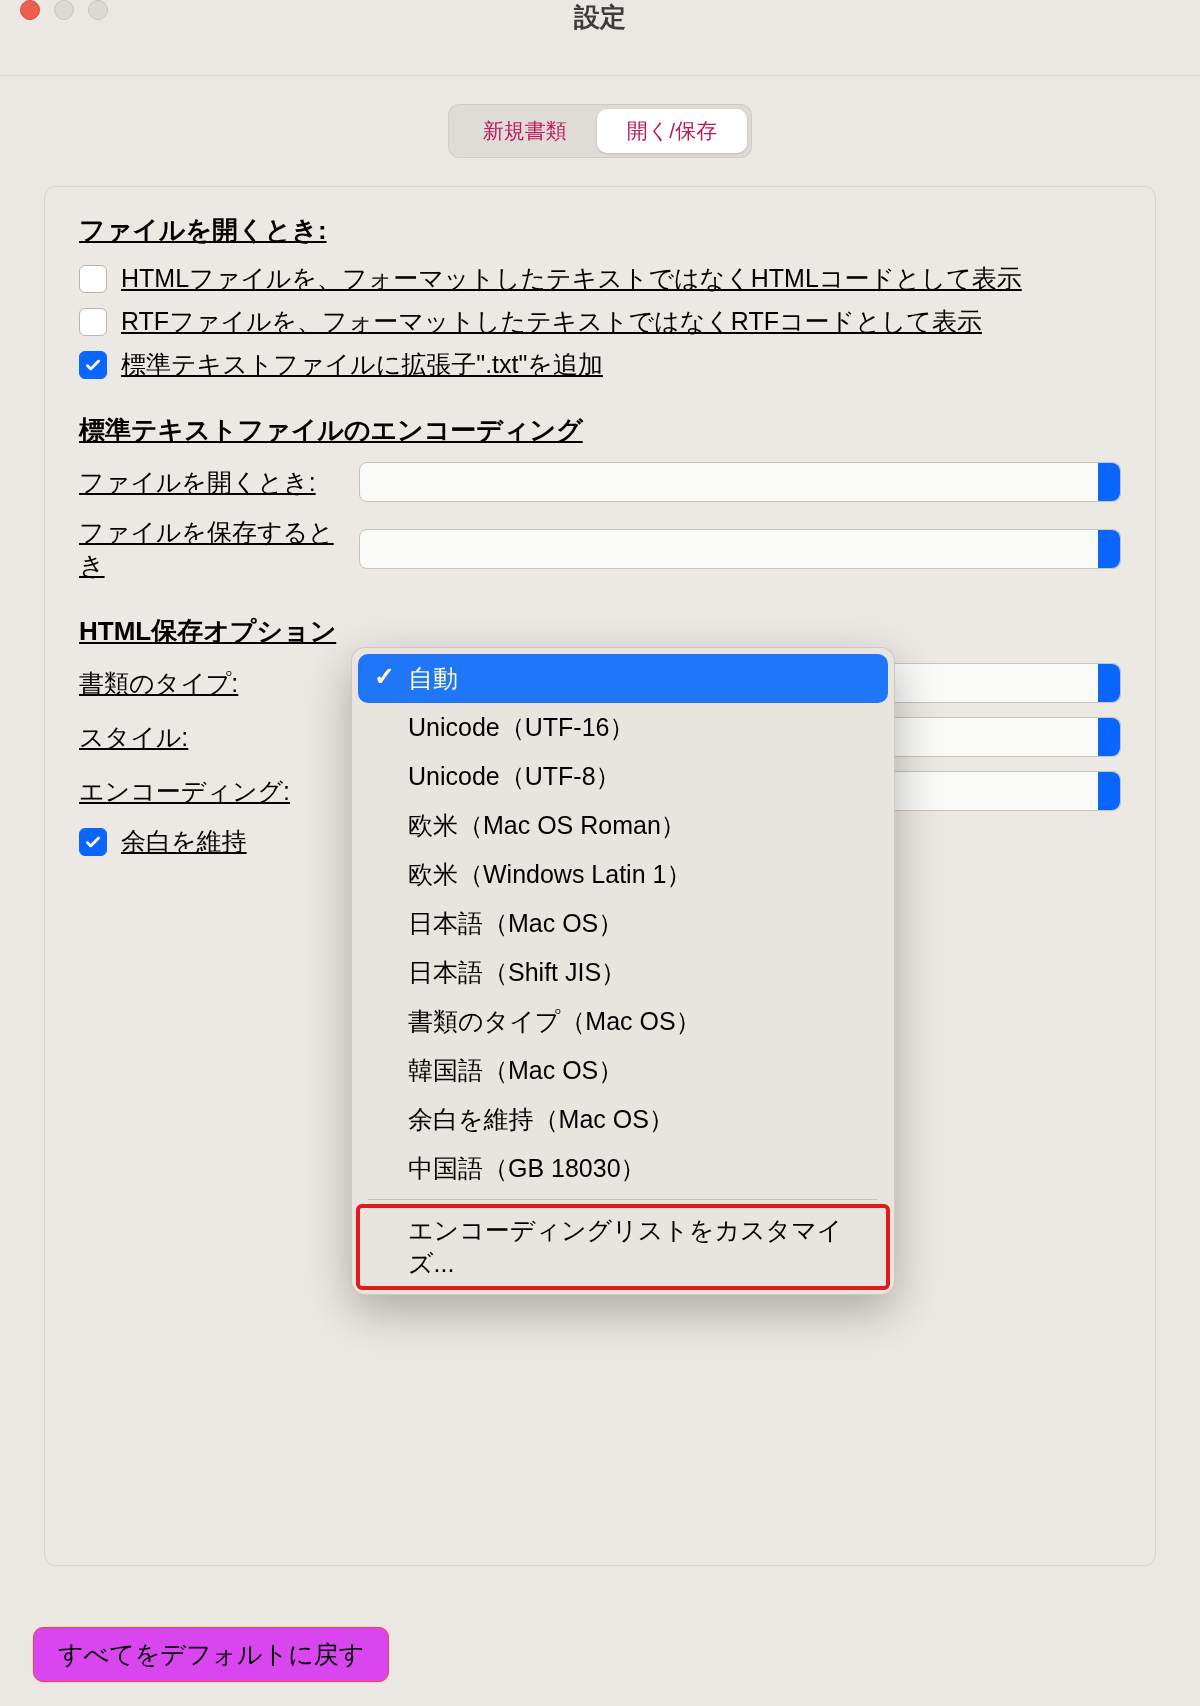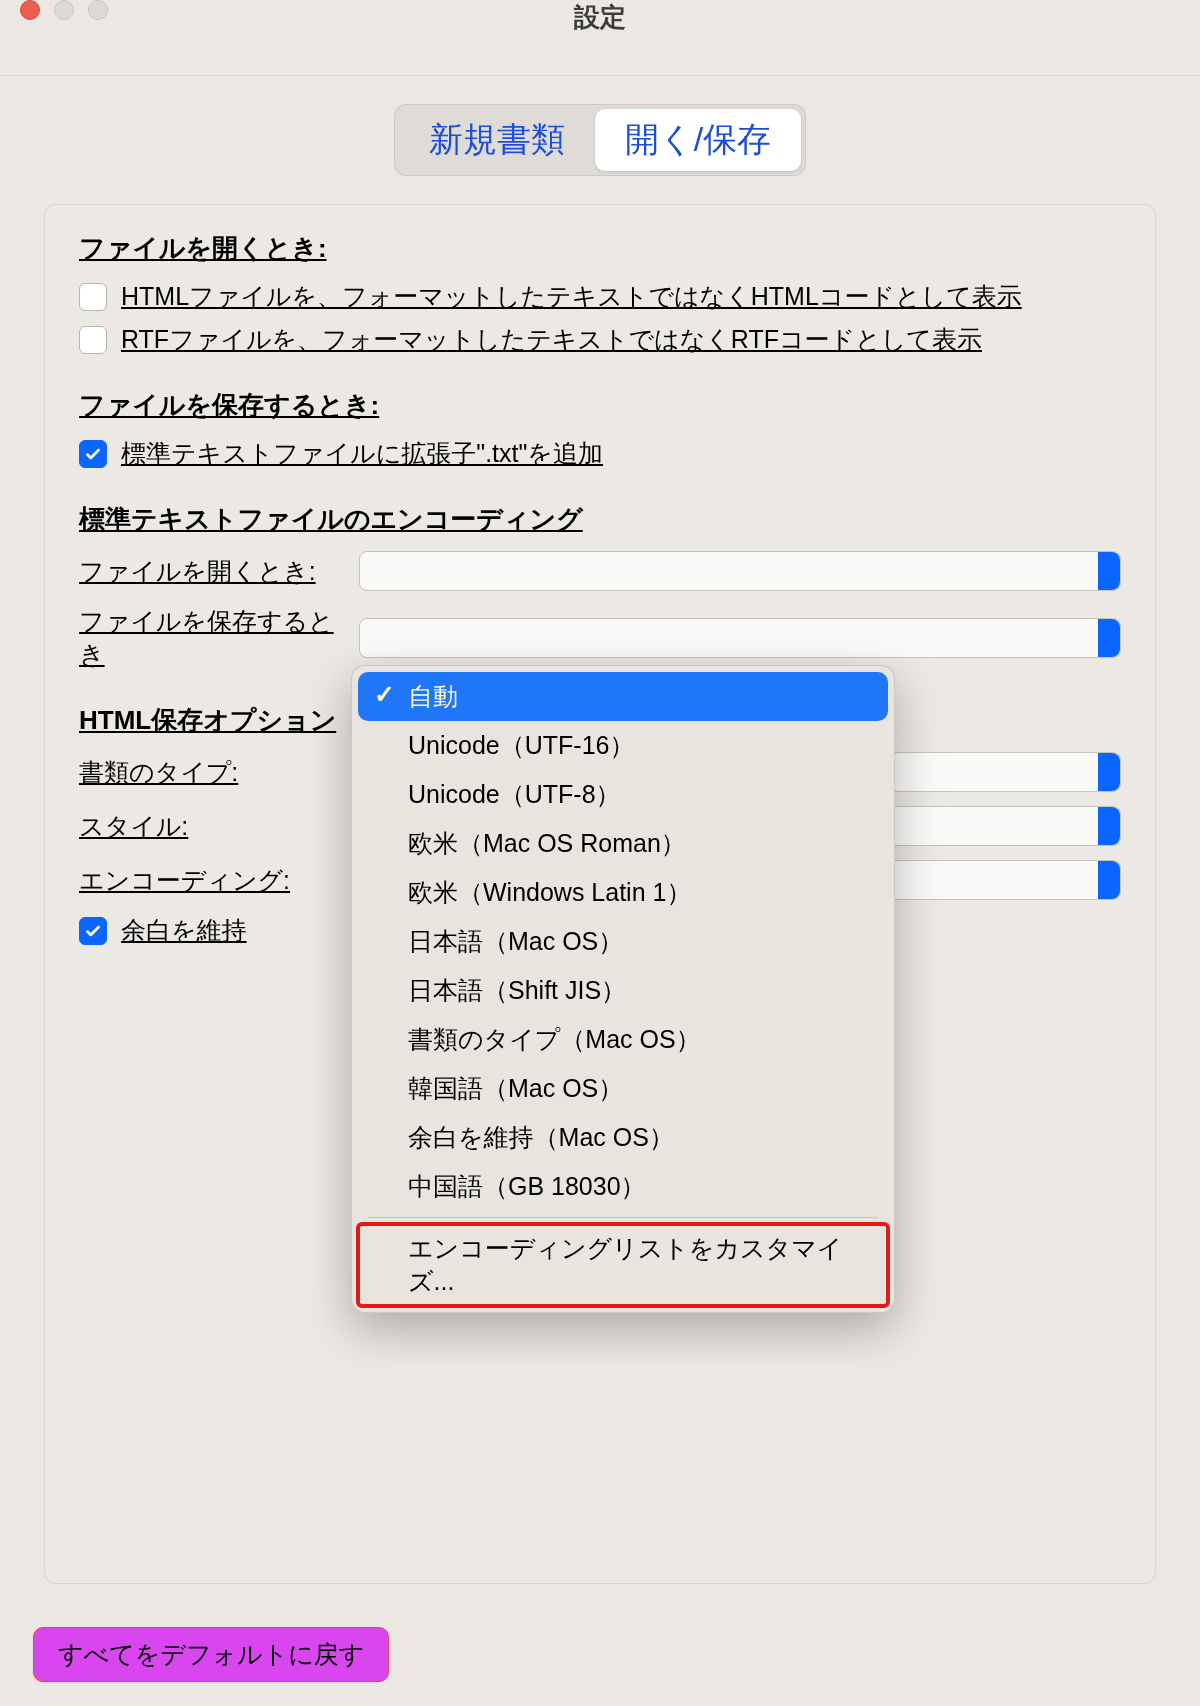--- a/index.html
+++ b/index.html
@@ -47,24 +47,24 @@
     margin-bottom: 28px;
   }
   .tab-seg {
     display: flex;
     background: rgba(0,0,0,0.05);
     border-radius: 12px;
     padding: 4px;
     border: 1px solid rgba(0,0,0,0.08);
   }
   .tab-btn {
-    font-size: 34px;
+    font-size: 21px;
     padding: 8px 30px;
     border-radius: 10px;
-    color: #1d4ed8;
+    color: #be185d;
     cursor: pointer;
   }
   .tab-btn.active {
     background: #fff;
     box-shadow: 0 1px 3px rgba(0,0,0,0.15);
   }
   .panel {
     border: 1px solid rgba(0,0,0,0.08);
     border-radius: 12px;
     background: #ece8e3;
@@ -208,21 +208,20 @@
     <div class="section-heading">ファイルを開くとき:</div>
     <div class="chk-row">
       <span class="chk unchecked"></span>
       <span>HTMLファイルを、フォーマットしたテキストではなくHTMLコードとして表示</span>
     </div>
     <div class="chk-row">
       <span class="chk unchecked"></span>
       <span>RTFファイルを、フォーマットしたテキストではなくRTFコードとして表示</span>
     </div>
 
-    <div class="section-heading">ファイルを保存するとき:</div>
     <div class="chk-row">
       <span class="chk checked">
         <svg viewBox="0 0 16 16" fill="none">
             <path d="M3 8.5l3 3 7-7" stroke="#fff" stroke-width="2.4" stroke-linecap="round" stroke-linejoin="round"></path>
           </svg>
       </span>
       <span>標準テキストファイルに拡張子".txt"を追加</span>
     </div>
 
     <div class="section-heading">標準テキストファイルのエンコーディング</div>

